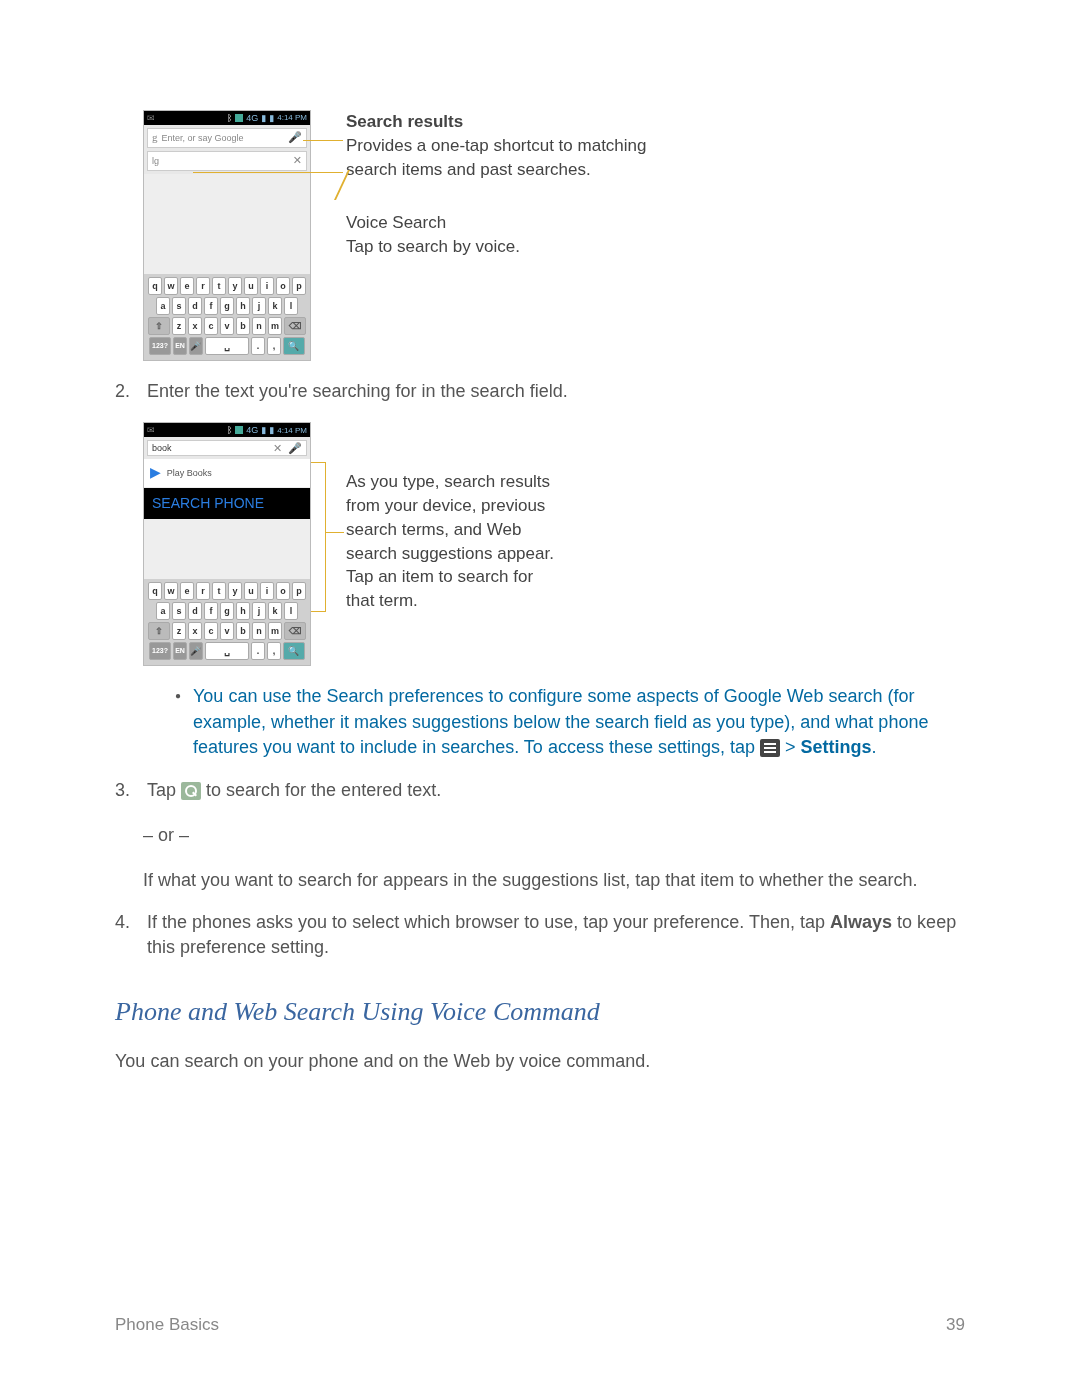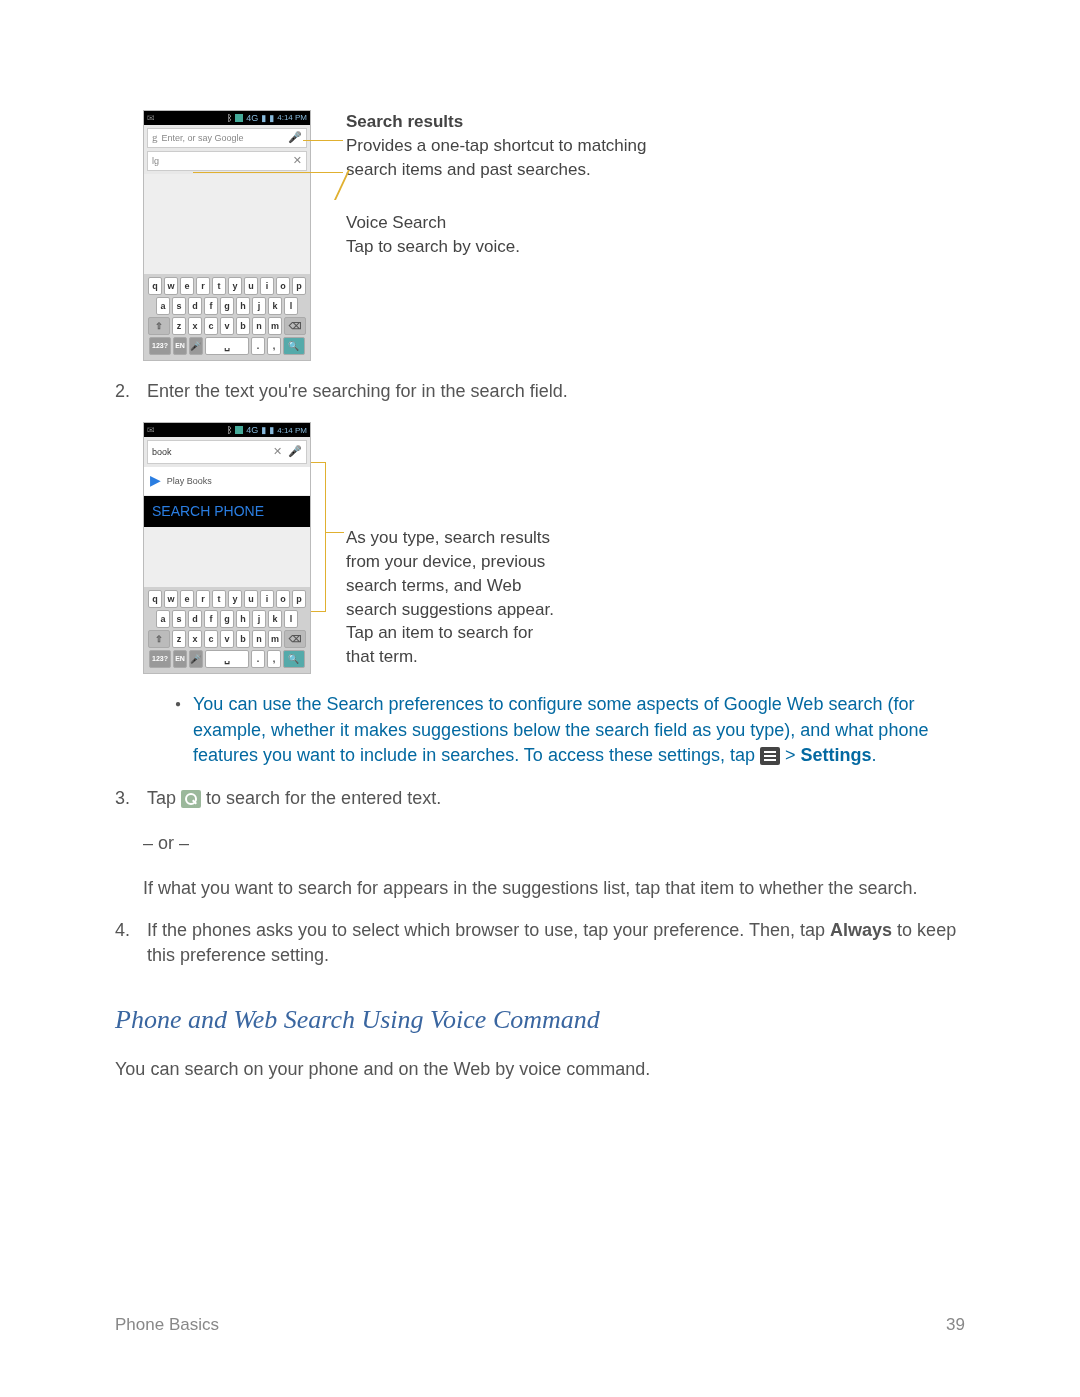--- a/index.html
+++ b/index.html
@@ -72,21 +72,21 @@
   }
   .key.wide { width:22px; background:#bbb; color:#555;}
   .key.sp { width:44px; }
   .key.dark { background:#999; color:#fff; }
   .key.teal { background:#5aa; color:#fff; }
   
   .figwrap { display:flex; align-items:flex-start; gap:0px; margin-left:28px; margin-bottom:18px; }
   .annot { margin-left:35px; font-size:17px; color:#444; max-width:310px; }
   .annot .bold { font-weight:bold; }
   .annot p { margin-bottom:30px; }
-  .annot2 { margin-left:35px; font-size:17px; color:#444; max-width:220px; margin-top:104px; }
+  .annot2 { margin-left:35px; font-size:17px; color:#444; max-width:220px; margin-top:48px; }
   .line { position:absolute; border-top:1.5px solid #e0b030; }
   
   ol.main { list-style:none; margin-left:0; }
   ol.main > li { display:flex; gap:10px; margin-bottom:18px; }
   ol.main > li .num { min-width:22px; color:#555; }
   ol.main > li .body { flex:1; color:#555; }
   ul.bul { list-style:none; margin:16px 0 18px 60px; }
   ul.bul li { position:relative; padding-left:18px; color:#0369a1; }
   ul.bul li::before { content:"●"; position:absolute; left:0; font-size:10px; top:5px; color:#555; }
   .inline-icon {
@@ -221,21 +221,21 @@
     <div class="phone">
       <div class="statusbar">
         <span class="sb-left">✉</span>
         <span class="sb-icon">ᛒ</span>
         <span class="sb-block"></span>
         <span class="sb-icon" style="color:#8bd">4G</span>
         <span class="sb-icon" style="color:#8bd">▮</span>
         <span class="sb-icon" style="color:#8bd">▮</span>
         <span class="sb-time">4:14 PM</span>
       </div>
-      <div class="textrow" style="height:24px; color:#333;">
+      <div class="textrow" style="height:16px; color:#333;">
         <span>book</span>
         <span class="clear">✕</span>
         <span class="mic" style="margin-left:6px;">🎤</span>
       </div>
       <div class="suggestion">
         <span class="play-icon">▶</span>
         <span>Play Books</span>
       </div>
       <div class="search-phone">SEARCH PHONE</div>
       <div class="whitegap2" style="height:60px; background:#eee"></div>

